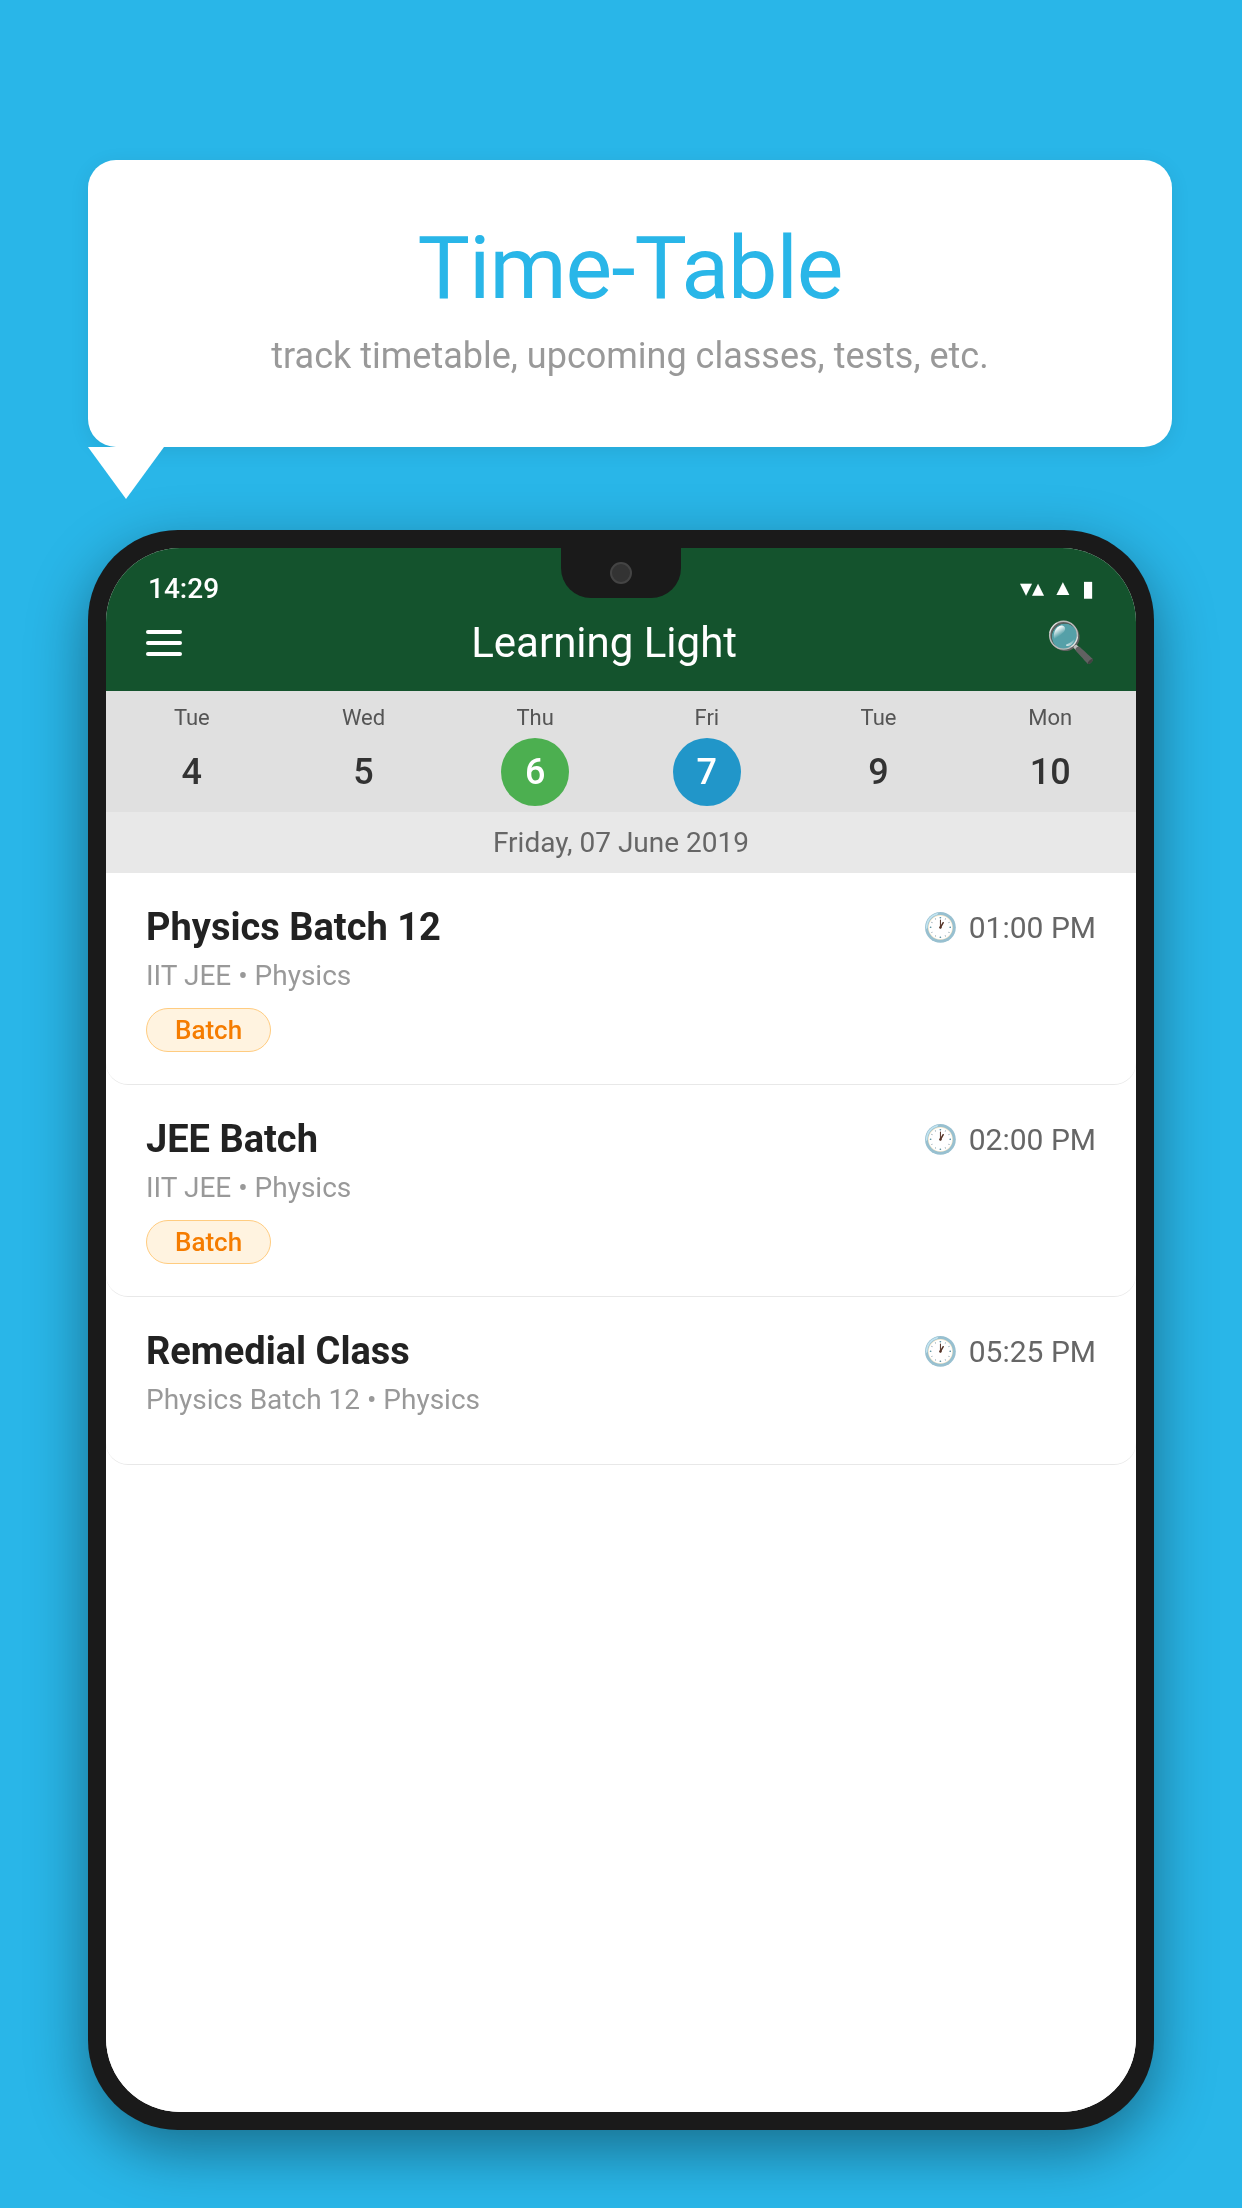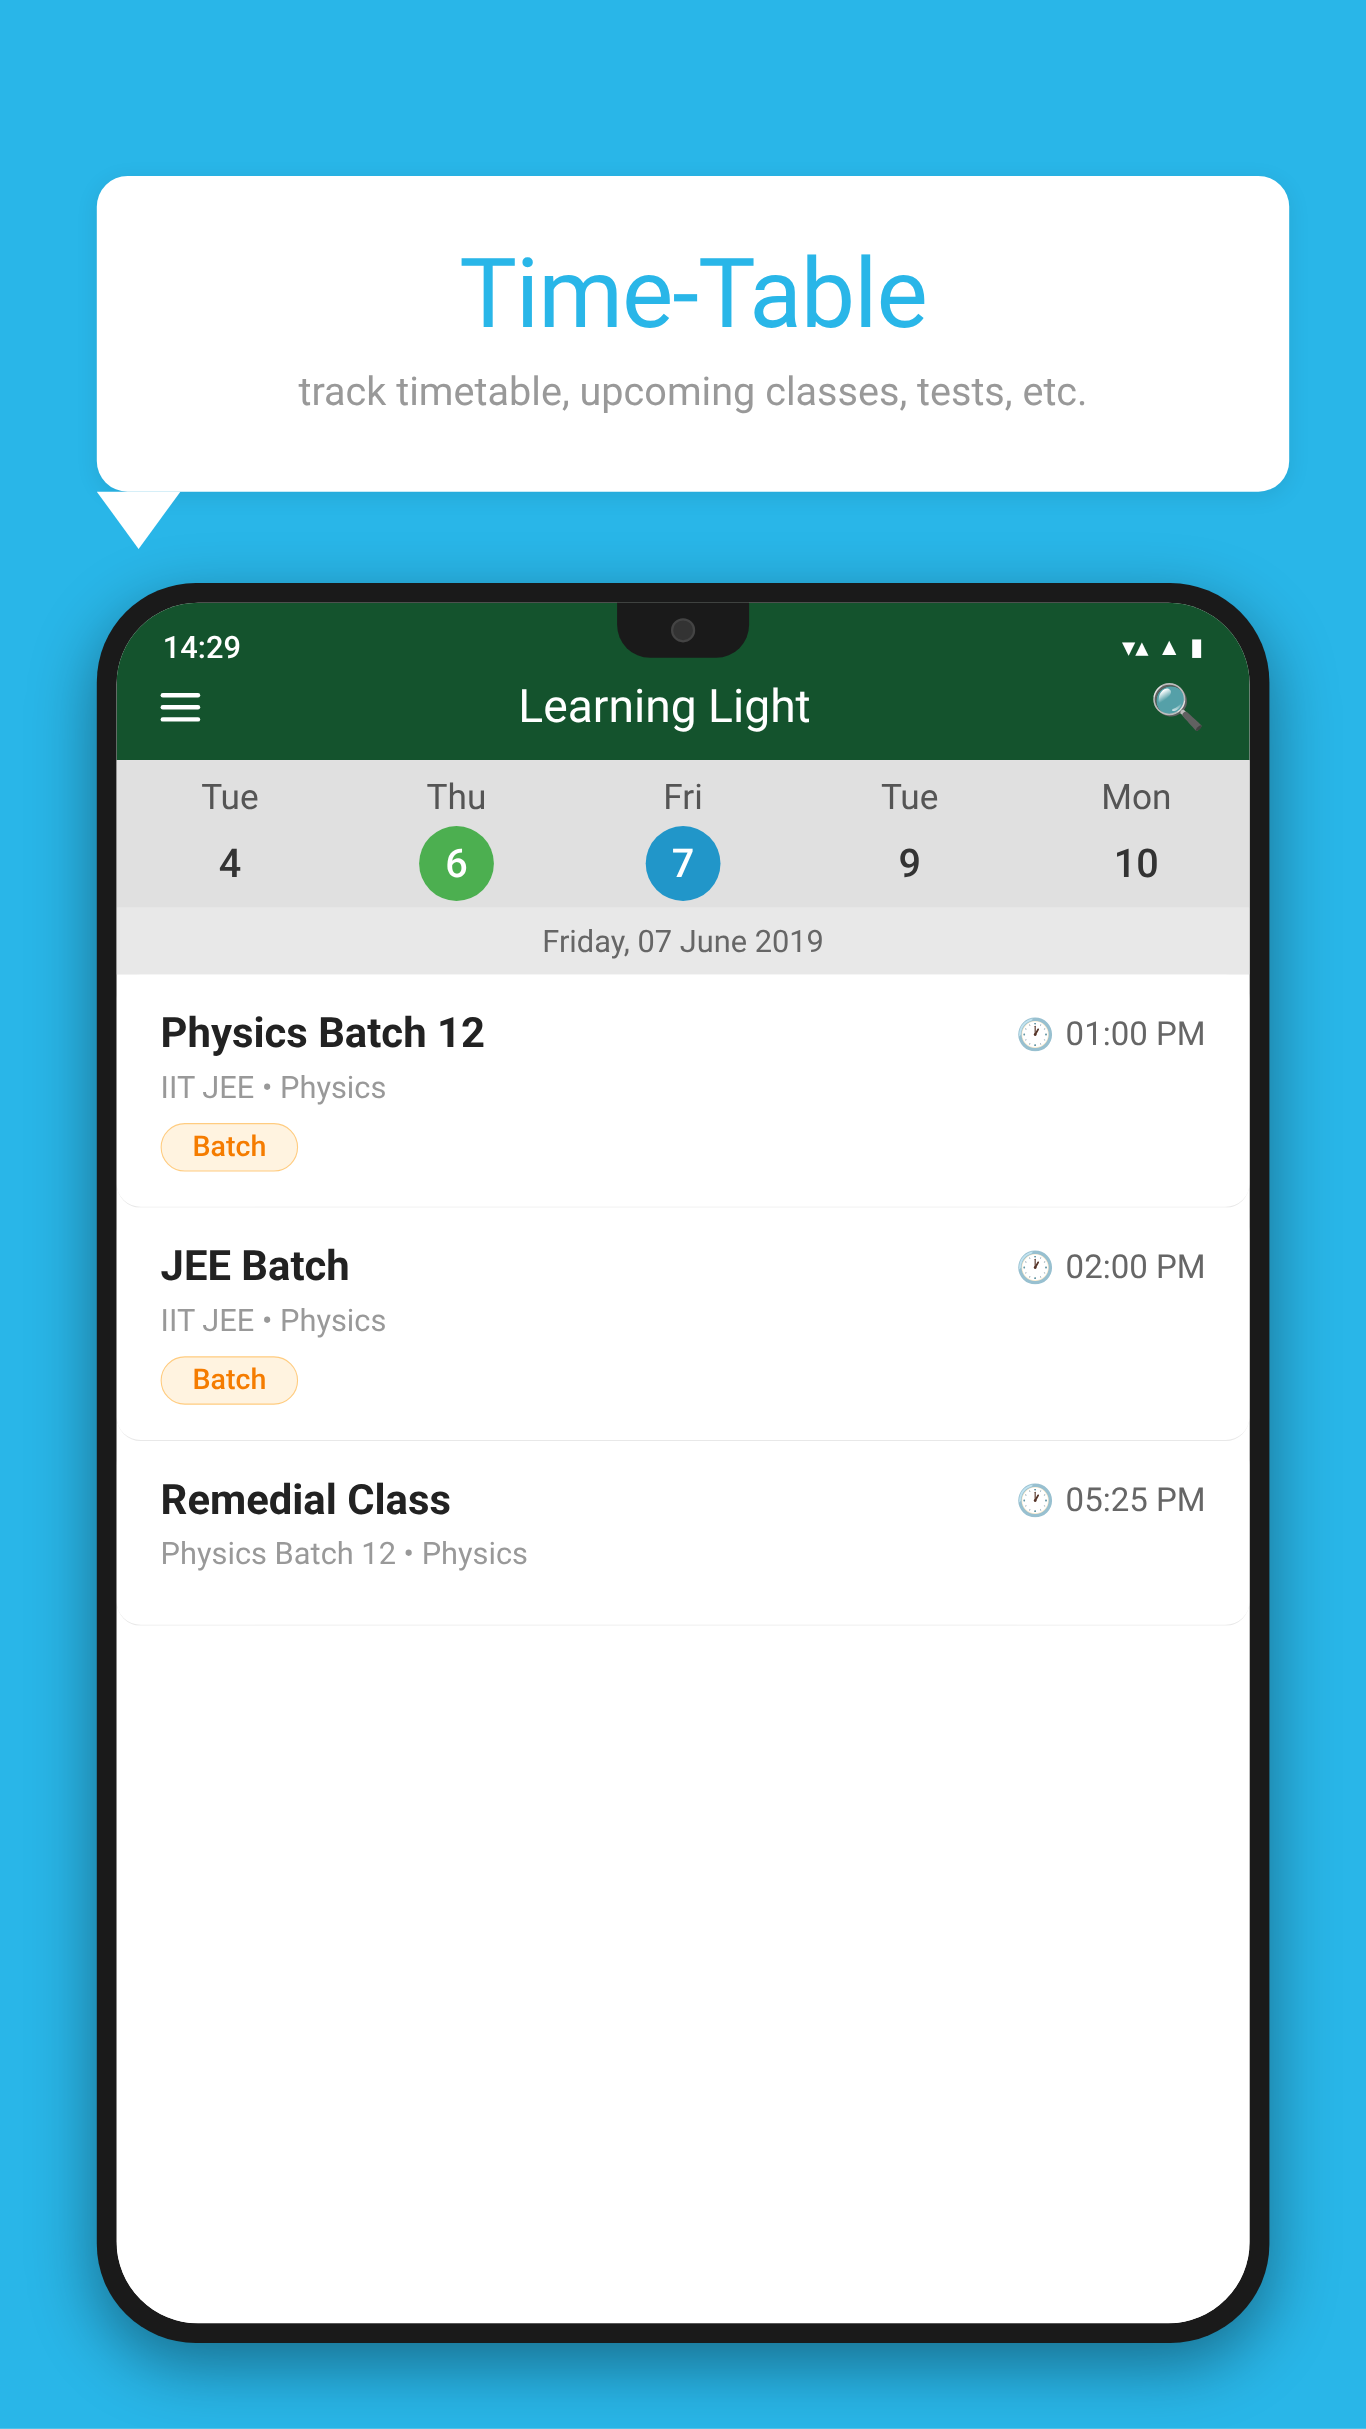--- a/index.html
+++ b/index.html
@@ -204,21 +204,21 @@
 
     .calendar-day-col {
       flex: 1;
       display: flex;
       flex-direction: column;
       align-items: center;
       gap: 8px;
     }
 
     .day-name {
-      font-size: 32px;
+      font-size: 22px;
       color: #555;
       font-weight: 400;
     }
 
     .day-number {
       font-size: 36px;
       font-weight: 500;
       color: #333;
       width: 68px;
       height: 68px;
@@ -335,20 +335,24 @@
         </div>
         <div class="header-title">Learning Light</div>
         <div class="header-search-icon">🔍</div>
       </div>
 
       <div class="calendar-section">
         <div class="calendar-days-row" id="calendar-days-row">
         <div class="calendar-day-col">
               <div class="day-name">Tue</div>
               <div class="day-number">4</div>
+            </div>
+            <div class="calendar-day-col">
+              <div class="day-name">Wed</div>
+              <div class="day-number">5</div>
             </div>
             <div class="calendar-day-col">
               <div class="day-name">Thu</div>
               <div class="day-number today">6</div>
             </div>
             <div class="calendar-day-col">
               <div class="day-name">Fri</div>
               <div class="day-number selected">7</div>
             </div>
             <div class="calendar-day-col">

